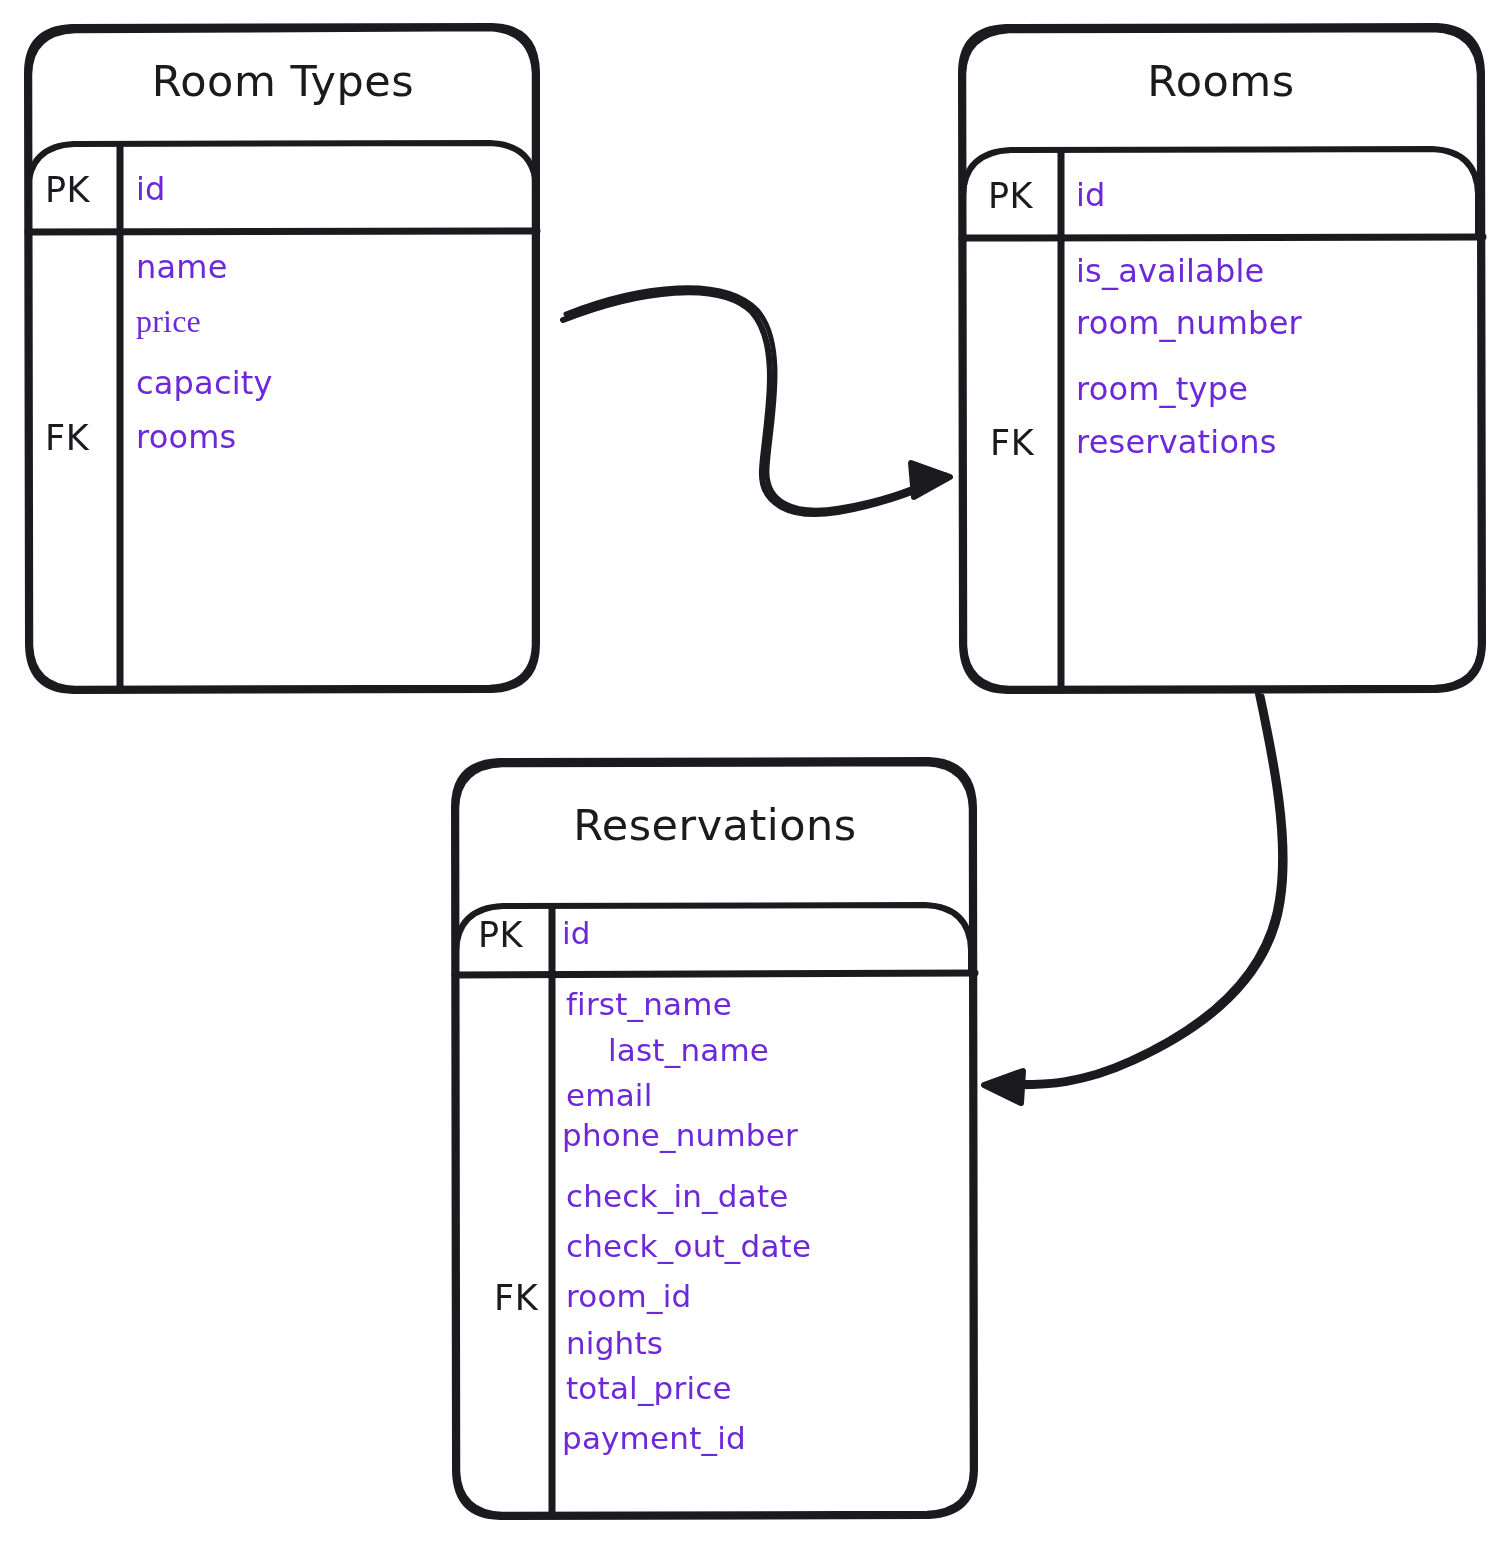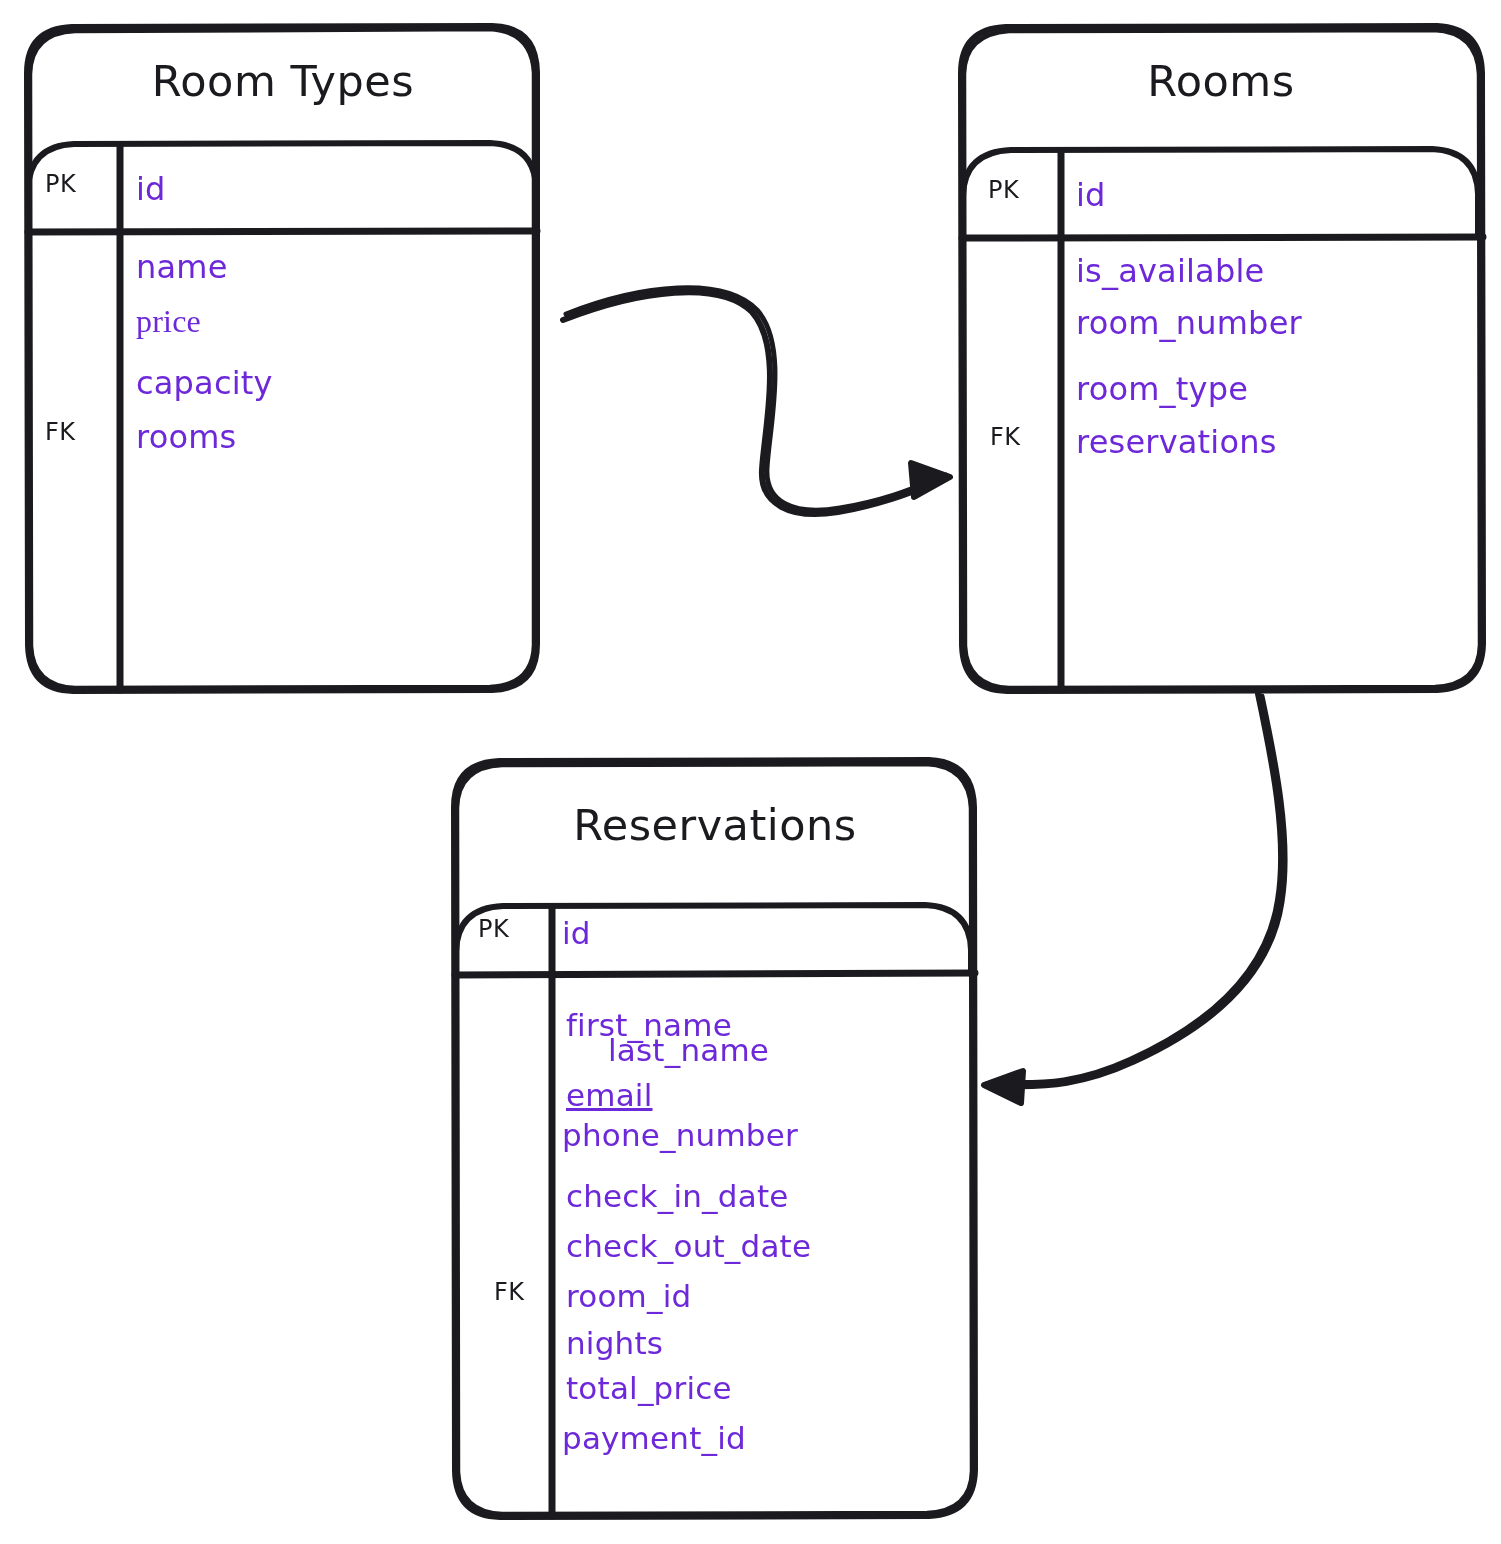--- a/index.html
+++ b/index.html
@@ -51,21 +51,21 @@
     letter-spacing: 0.5px;
   }
 
   .title-room-types   { top: 56px;  font-size: 43px; }
   .title-rooms        { top: 56px;  font-size: 43px; }
   .title-reservations { top: 800px; font-size: 43px; }
 
   .f-rt { font-size: 32px; }
   .f-rm { font-size: 32px; }
   .f-rs { font-size: 31px; }
-  .k    { font-size: 24px; }
+  .k    { font-size: 35px; }
 </style>
 </head>
 <body>
 
 <div id="canvas">
 
   <svg id="sketch-layer" viewBox="0 0 1501 1544" xmlns="http://www.w3.org/2000/svg">
     <g fill="none" stroke="#1b1b1f" stroke-linecap="round" stroke-linejoin="round">
 
       <g>
@@ -144,23 +144,23 @@
   <div class="field-label f-rm" style="left:1076px; top:370px;">room_type</div>
   <div class="field-label f-rm" style="left:1076px; top:423px;">reservations</div>
 
   <div class="entity-title title-reservations" style="left:450px; width:530px;">Reservations</div>
 
   <div class="key-label k" style="left:478px; top:915px;">PK</div>
   <div class="field-label f-rs" style="left:562px; top:915px;">id</div>
 
   <div class="key-label k" style="left:494px; top:1278px;">FK</div>
 
-  <div class="field-label f-rs" style="left:566px; top:986px;margin-top:21px;">first_name</div>
+  <div class="field-label f-rs" style="left:566px; top:986px;">first_name</div>
   <div class="field-label f-rs" style="left:566px; top:1032px;margin-left:42px;">last_name</div>
-  <div class="field-label f-rs" style="left:566px; top:1077px;text-decoration:underline;">email</div>
+  <div class="field-label f-rs" style="left:566px; top:1077px;">email</div>
   <div class="field-label f-rs" style="left:562px; top:1117px;">phone_number</div>
   <div class="field-label f-rs" style="left:566px; top:1178px;">check_in_date</div>
   <div class="field-label f-rs" style="left:566px; top:1228px;">check_out_date</div>
   <div class="field-label f-rs" style="left:566px; top:1278px;">room_id</div>
   <div class="field-label f-rs" style="left:566px; top:1325px;">nights</div>
   <div class="field-label f-rs" style="left:566px; top:1370px;text-align:right;">total_price</div>
   <div class="field-label f-rs" style="left:562px; top:1420px;">payment_id</div>
 
 </div>
 

